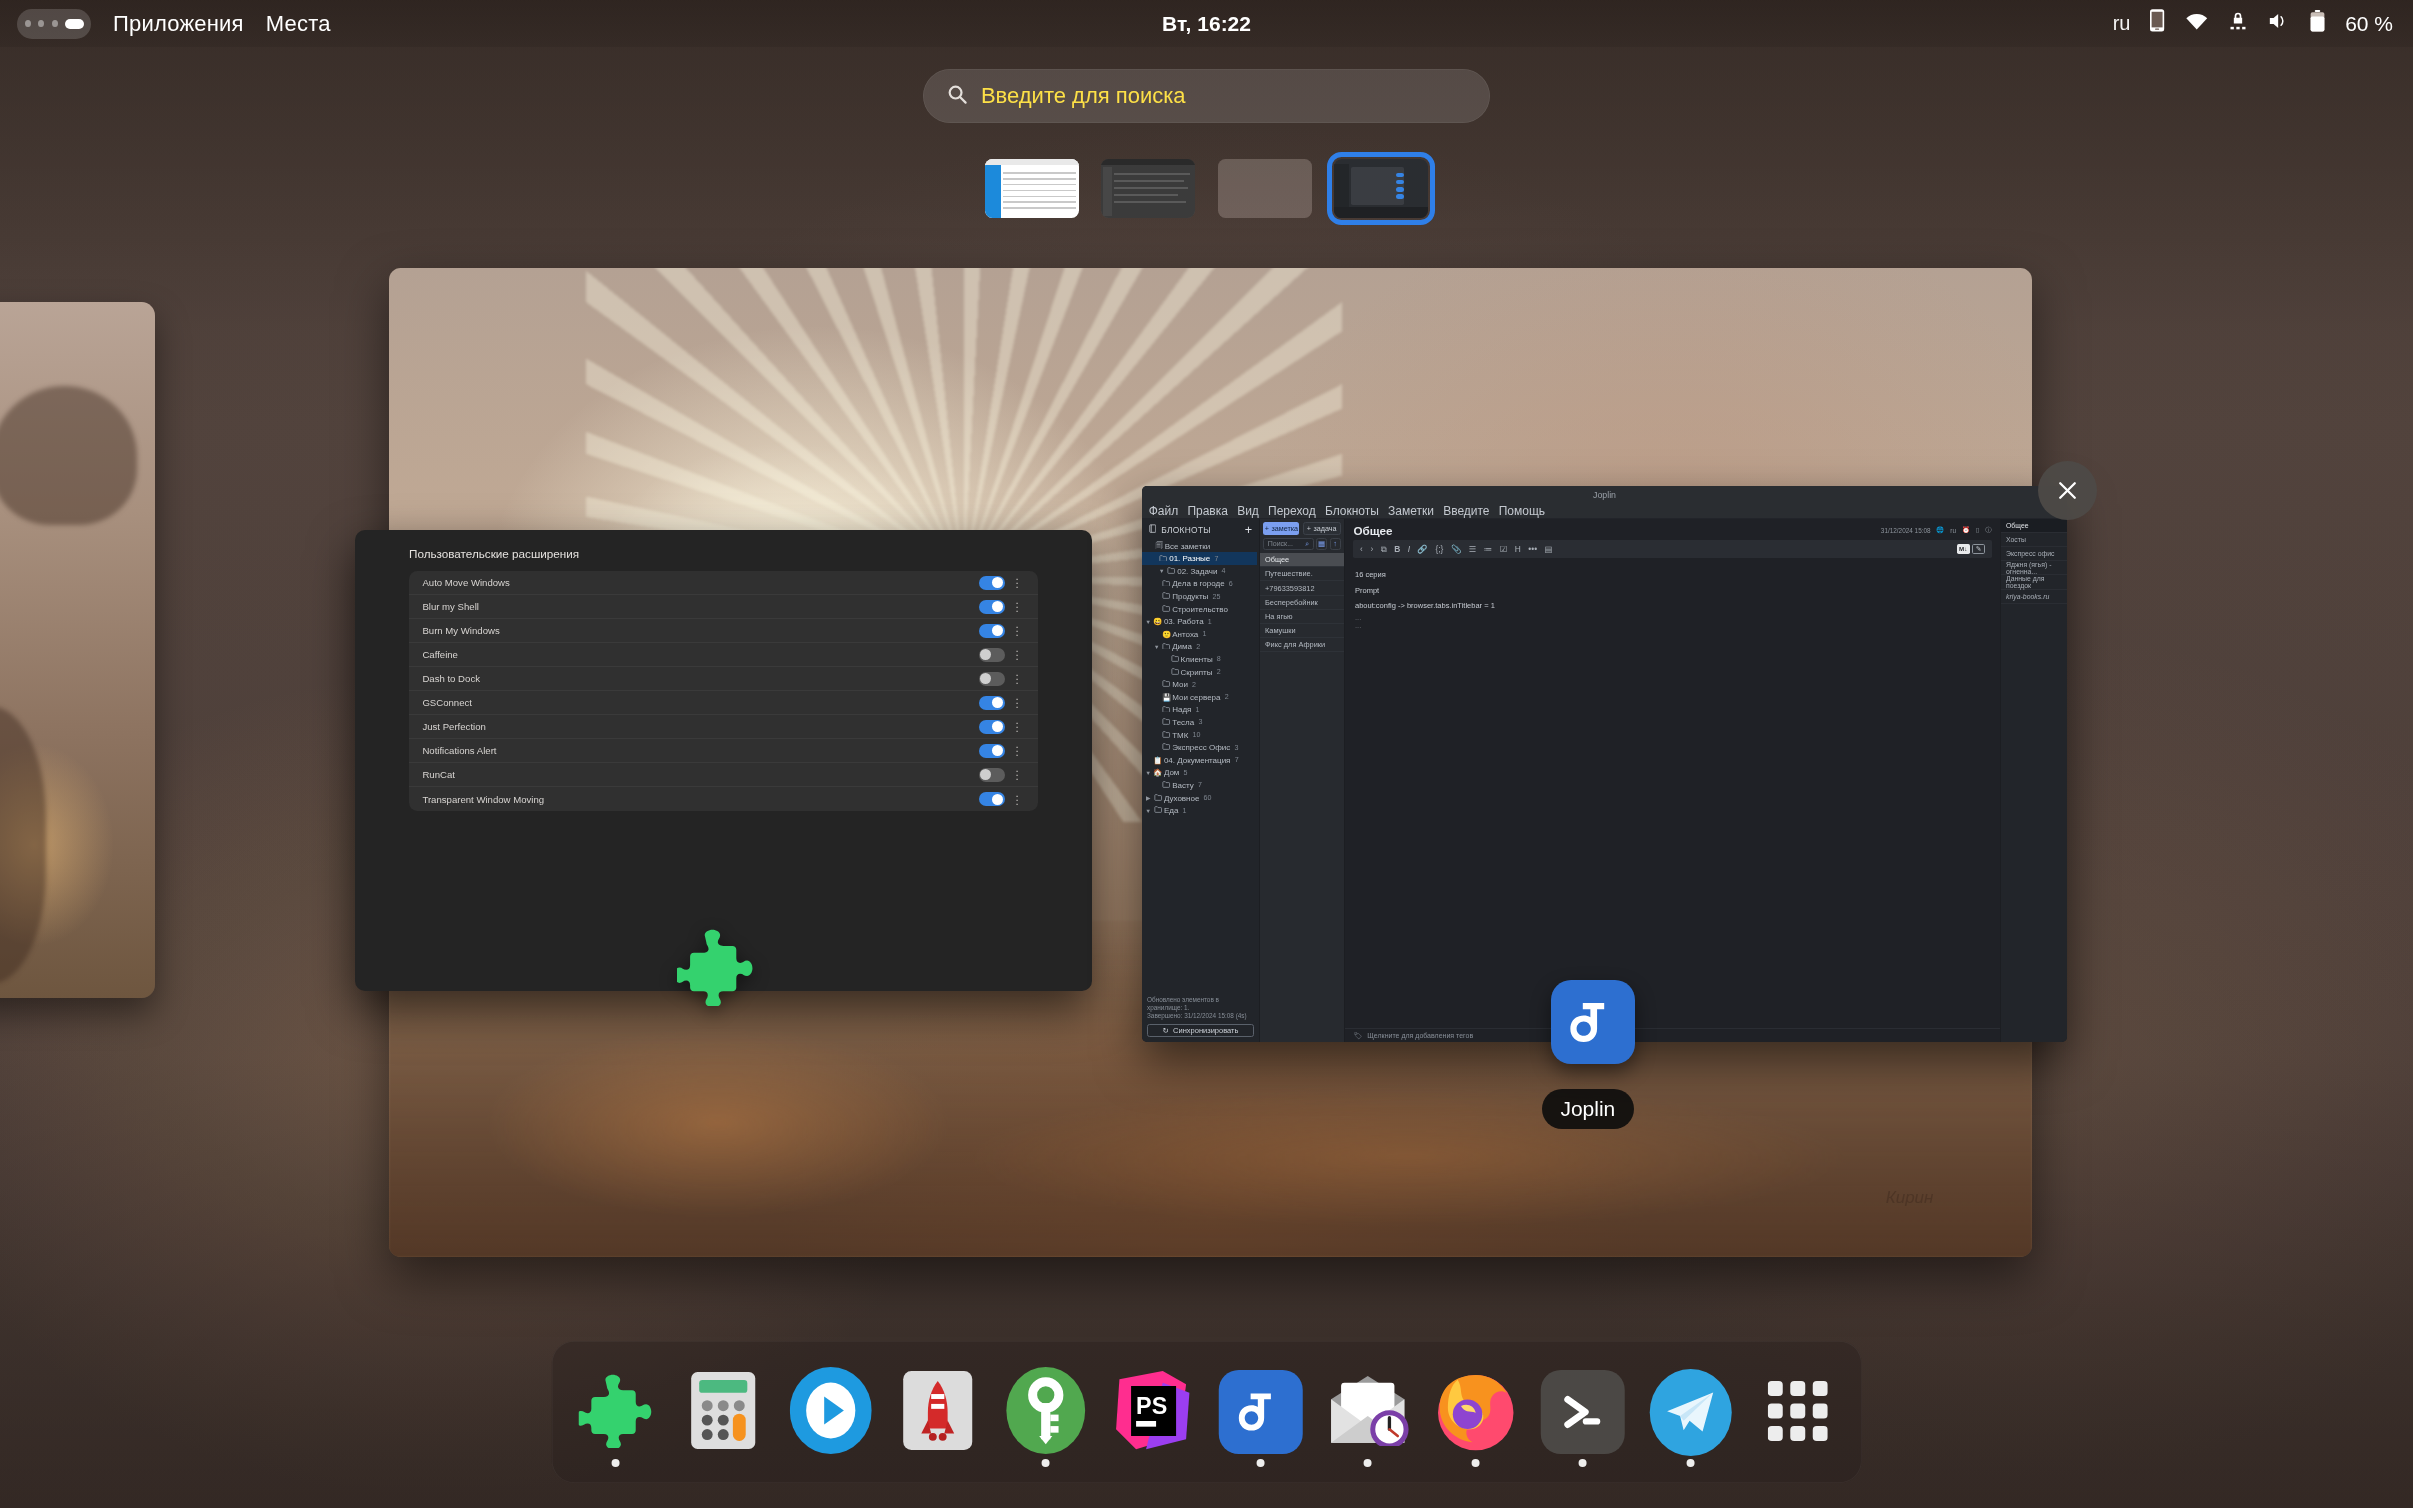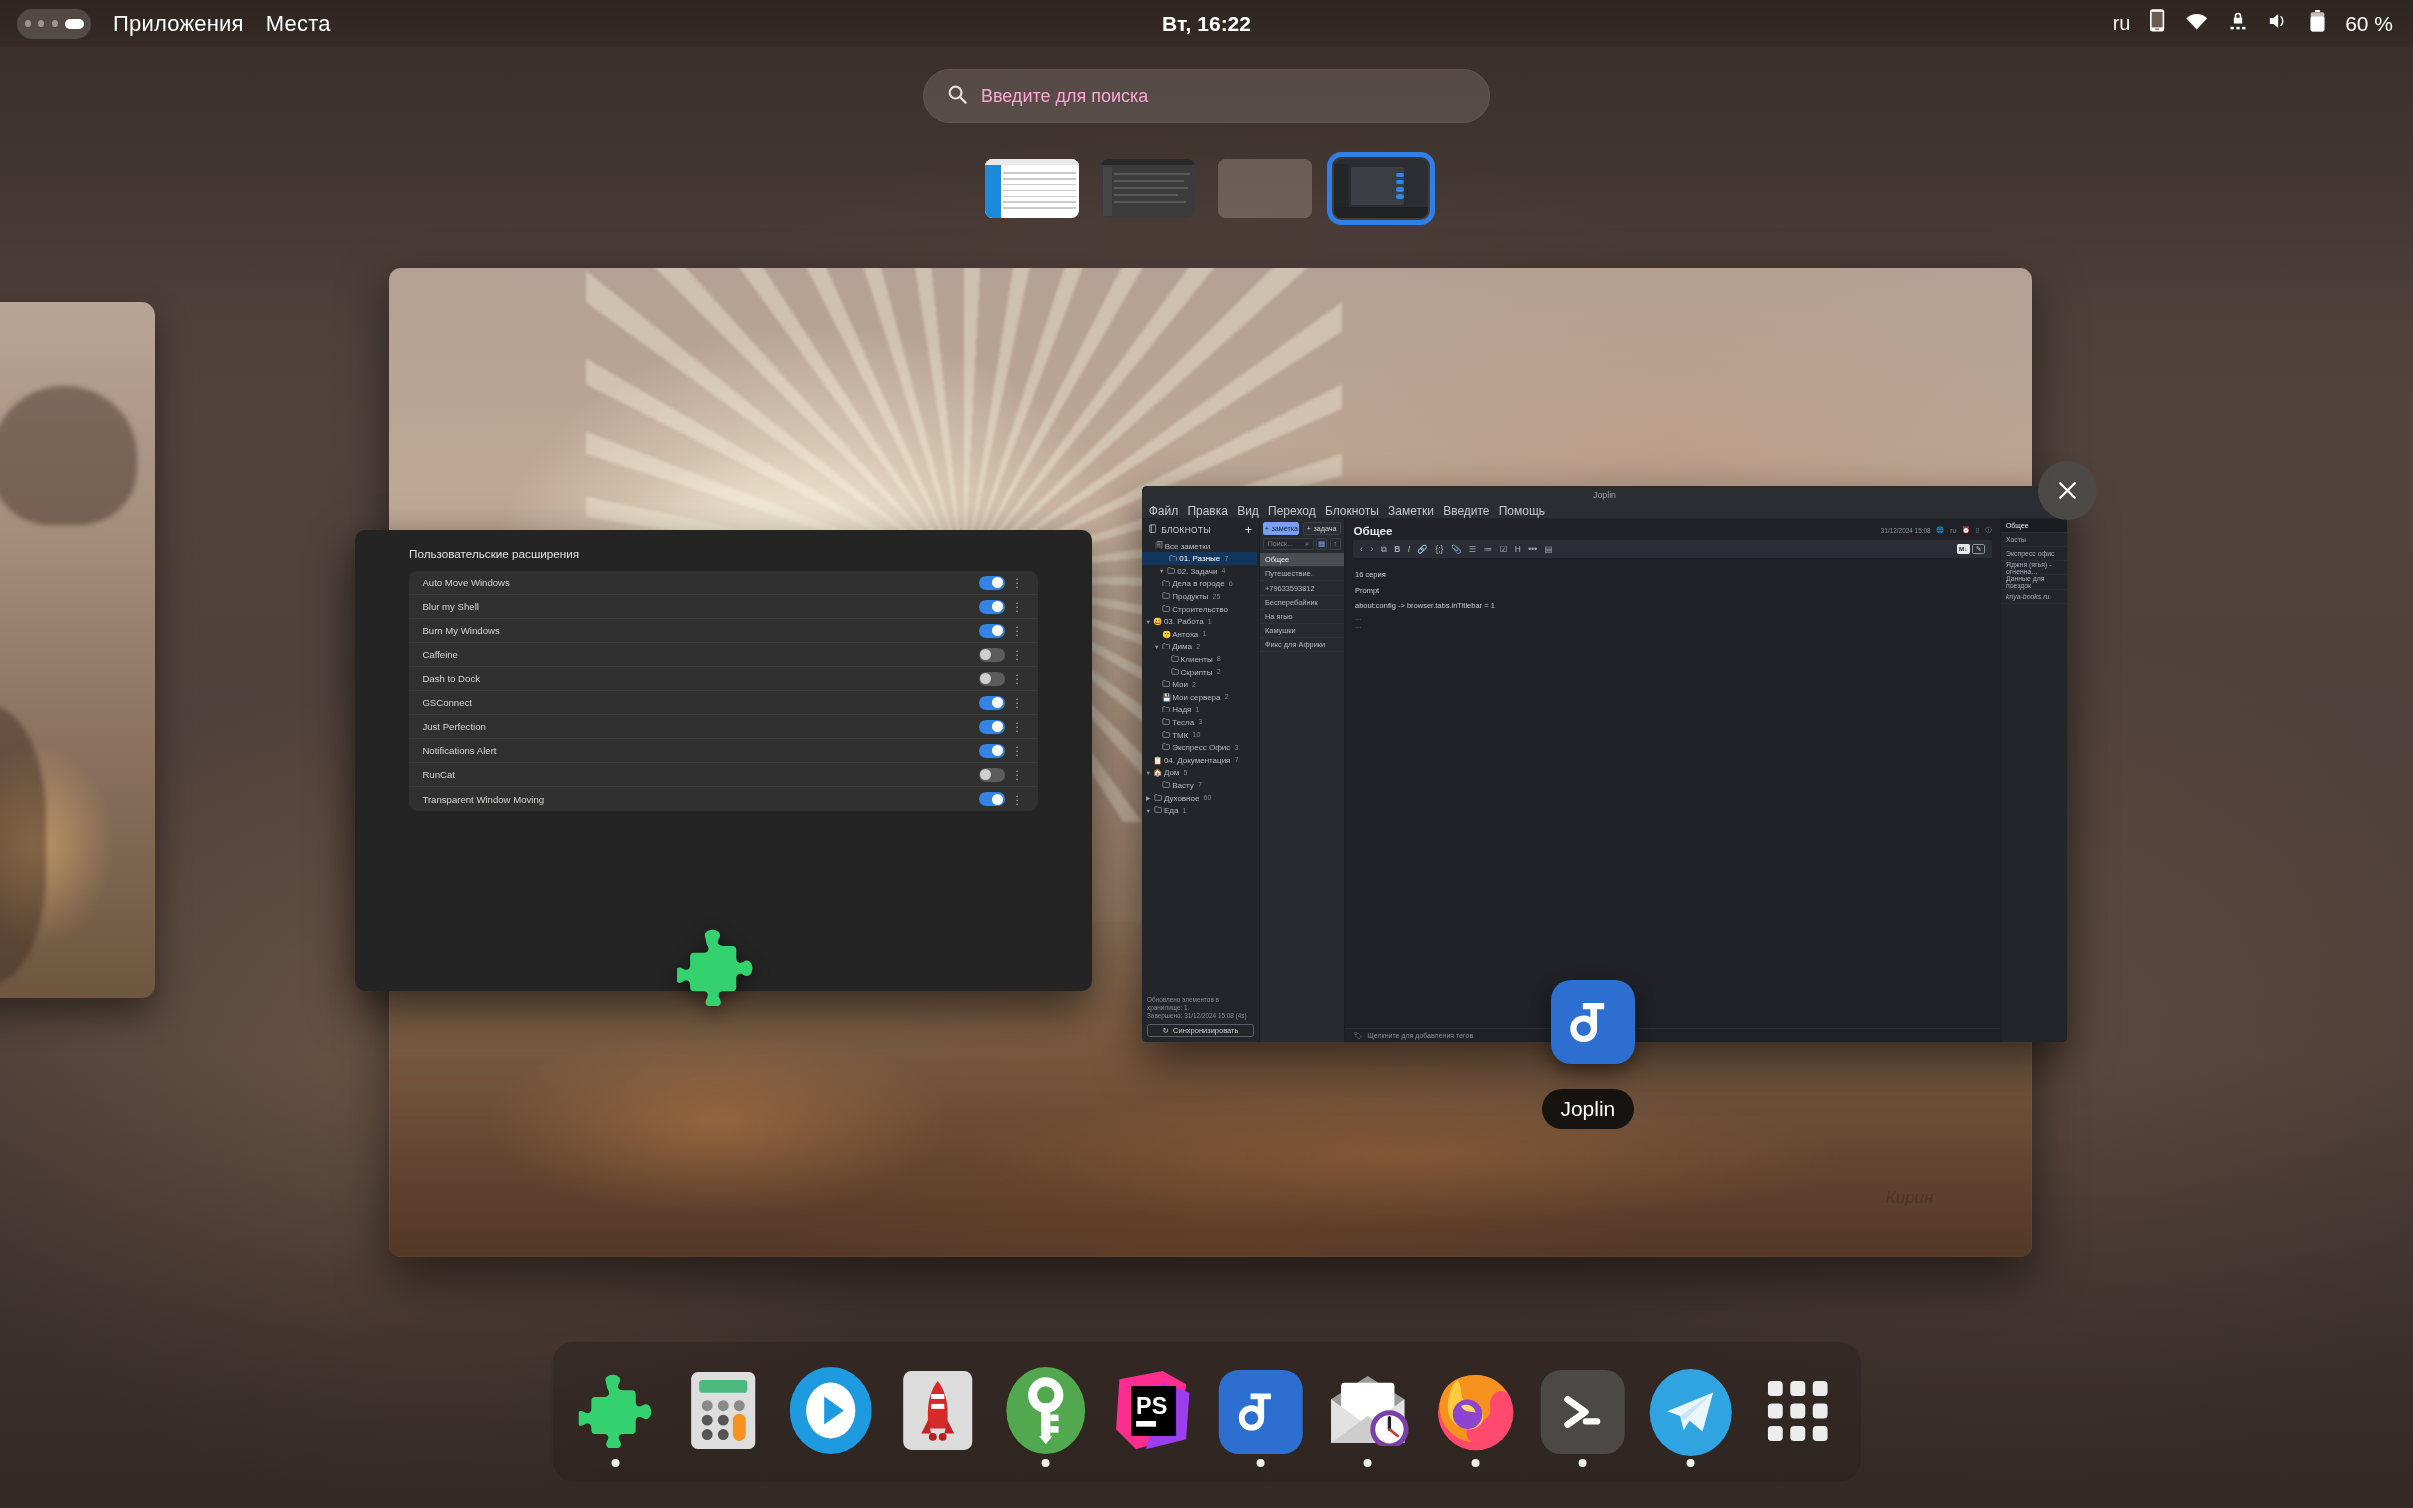--- a/index.html
+++ b/index.html
@@ -53,21 +53,21 @@
   .ico{ display:inline-block; }
 
   
   #searchwrap{ position:absolute; top:69px; left:0; width:2413px; display:flex; justify-content:center; z-index:50;}
   #searchbox{
     width:567px; height:54px; border-radius:27px;
     background:rgba(255,255,255,.13);
     display:flex; align-items:center; gap:13.4px; padding:0 23.5px;
     box-shadow:inset 0 0 0 0.8px rgba(255,255,255,.07);
   }
-  #searchbox .ph{ color:#f9a8d4; font-size:18px; }
+  #searchbox .ph{ color:#fde047; font-size:22px; }
 
   
   #wsbar{ position:absolute; top:159px; left:0; width:2413px; display:flex; justify-content:center; gap:22.6px; z-index:50;}
   .wsthumb{ width:94px; height:59px; border-radius:7.5px; background:rgba(255,255,255,.09); overflow:hidden; position:relative;}
   .wsthumb.sel{ outline:5.9px solid #2f7fe8; outline-offset:2.5px; }
   .mini-a{position:absolute;inset:0;background:#fff;}
   .mini-a .sb{position:absolute;left:0;top:10%;width:17%;height:90%;background:#1c8adb;}
   .mini-a .hd{position:absolute;left:0;top:0;width:100%;height:10%;background:#e9e9e9;}
   .mini-a .ln{position:absolute;left:20%;right:3%;height:1.7px;background:#c9c9c9;}
   .mini-b{position:absolute;inset:0;background:#3b3b3b;}
@@ -359,21 +359,21 @@
             </svg>
         </span>
         <span>БЛОКНОТЫ</span>
         <span class="plus">+</span>
       </div>
       <div class="trow" style="padding-left:11.7px">
         <span class="fico">🗐</span>
         <span>Все заметки</span>
       </div>
       <div class="jtree" id="j-tree">
-          <div class="trow sel" style="padding-left: 17px; align-items: center;">
+          <div class="trow sel" style="padding-left: 7px; align-items: center;">
             <span class="caret"></span>
             <span class="fico"><svg width="8.4" height="6.7" viewBox="0 0 12 10" fill="none" stroke="#9aa1aa" stroke-width="1.1">
                 <path d="M1 8.5V2a1 1 0 0 1 1-1h2.6l1.2 1.4H10a1 1 0 0 1 1 1v5.1a1 1 0 0 1-1 1H2a1 1 0 0 1-1-1z"></path>
               </svg></span>
             <span>01. Разные</span>
             <span class="cnt">7</span>
           </div>
           <div class="trow" style="padding-left: 15px;">
             <span class="caret">▼</span>
             <span class="fico"><svg width="8.4" height="6.7" viewBox="0 0 12 10" fill="none" stroke="#9aa1aa" stroke-width="1.1">

